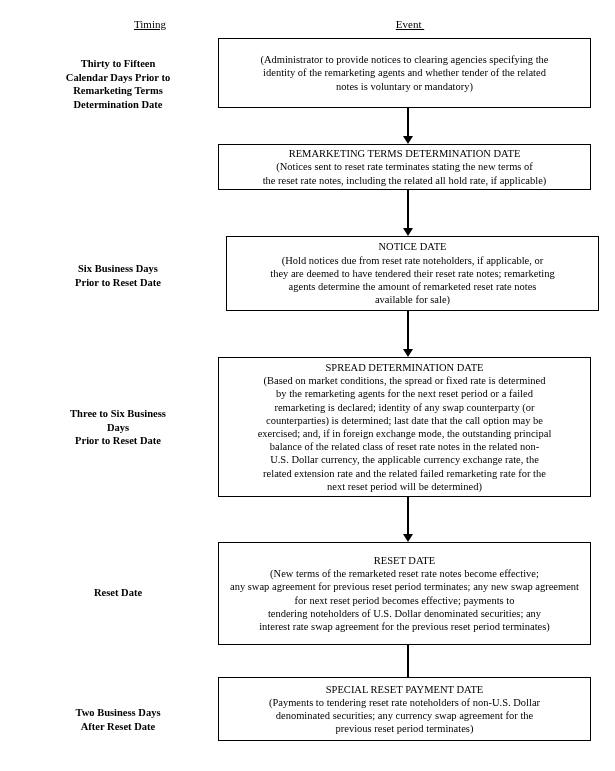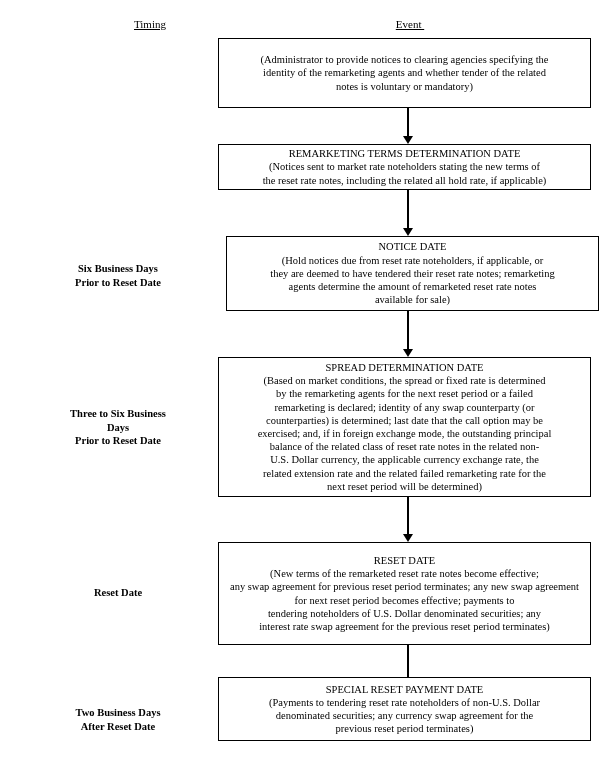--- a/index.html
+++ b/index.html
@@ -95,33 +95,37 @@
   }
 </style>
 </head>
 <body>
 
 <div id="page">
 
   <div class="col-header" id="header-timing">Timing</div>
   <div class="col-header" id="header-event">Event </div>
 
+  <div class="timing-label" style="top:57px;">Thirty to Fifteen
+Calendar Days Prior to
+Remarketing Terms
+Determination Date</div>
   <div class="event-box" style="top:38px; height:70px;">
     <div class="event-body">(Administrator to provide notices to clearing agencies specifying the
 identity of the remarketing agents and whether tender of the related
 notes is voluntary or mandatory)</div>
   </div>
   <div class="arrow" style="top:108px; height:36px;">
     <div class="shaft" style="height:28px;"></div>
     <div class="head" style="top:28px;"></div>
   </div>
 
   <div class="event-box" style="top:144px; height:46px;">
     <div class="event-title">REMARKETING TERMS DETERMINATION DATE</div>
-    <div class="event-body">(Notices sent to market rate noteholders stating the new terms of
+    <div class="event-body">(Notices sent to reset rate terminates stating the new terms of
 the reset rate notes, including the related all hold rate, if applicable)</div>
   </div>
   <div class="arrow" style="top:190px; height:46px;">
     <div class="shaft" style="height:38px;"></div>
     <div class="head" style="top:38px;"></div>
   </div>
 
   <div class="timing-label" style="top:262px;">Six Business Days
 Prior to Reset Date</div>
   <div class="event-box" style="top:236px; height:75px;margin-left:8px;">

